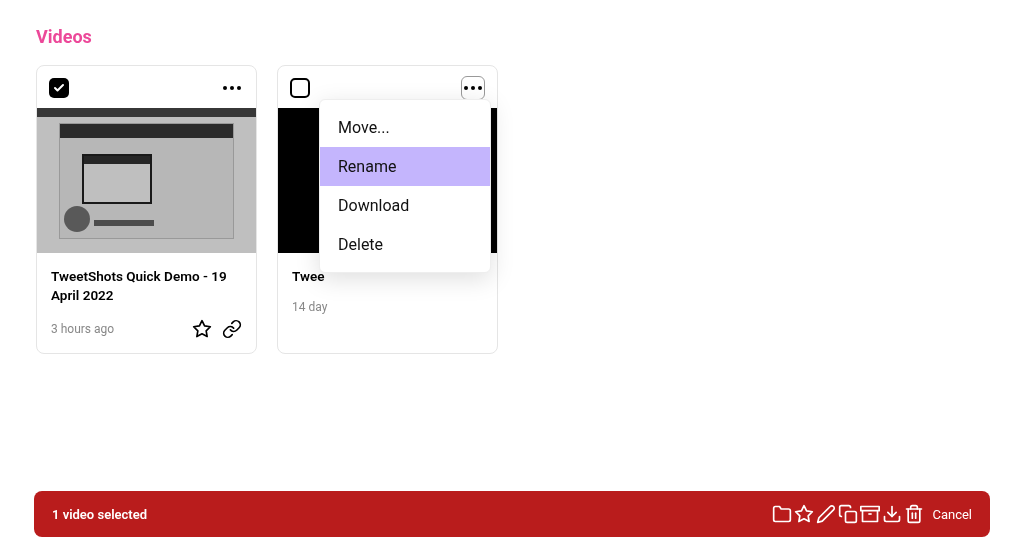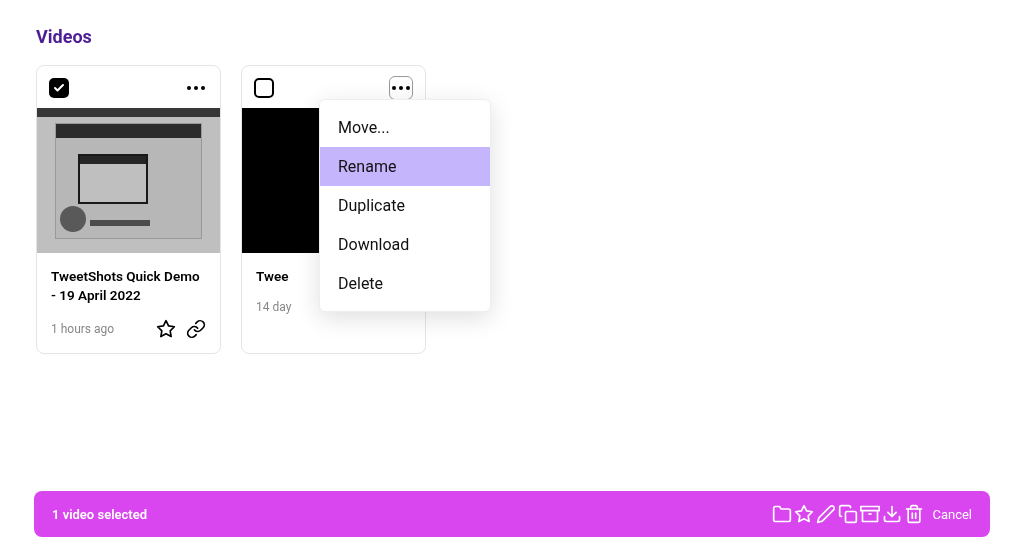--- a/index.html
+++ b/index.html
@@ -7,30 +7,30 @@
       font-family: -apple-system, BlinkMacSystemFont, "Segoe UI", Roboto, sans-serif;
       background: #fff;
       width: 1024px;
       height: 551px;
       position: relative;
       overflow: hidden;
     }
     .page-title {
       font-size: 18px;
       font-weight: 700;
-      color: #4c1d95;
+      color: #ec4899;
       padding: 26px 0 0 36px;
     }
     .cards {
       display: flex;
       gap: 20px;
       padding: 18px 0 0 36px;
     }
     .card {
-      width: 185px;
+      width: 221px;
       border: 1px solid #e5e5e5;
       border-radius: 8px;
       background: #fff;
       overflow: hidden;
     }
     .card-top {
       display: flex;
       justify-content: space-between;
       align-items: center;
       padding: 10px 12px 8px 12px;
@@ -176,21 +176,21 @@
     .menu-item.hover {
       background: #c4b5fd;
     }
     
     .selection-bar {
       position: absolute;
       left: 34px;
       right: 34px;
       bottom: 14px;
       height: 46px;
-      background: #d946ef;
+      background: #b91c1c;
       border-radius: 8px;
       display: flex;
       align-items: center;
       justify-content: space-between;
       padding: 0 18px 0 18px;
       color: #fff;
     }
     .sel-text {
       font-size: 13px;
       font-weight: 600;
@@ -241,21 +241,21 @@
         <div class="thumb1-modal">
             <div class="thumb1-modal-h"></div>
           </div>
         <div class="thumb1-avatar"></div>
         <div class="thumb1-caption"></div>
       </div>
     </div>
     <div class="card-body">
       <div class="card-title">TweetShots Quick Demo - 19 April 2022</div>
       <div class="card-footer">
-        <span class="timestamp">1 hours ago</span>
+        <span class="timestamp">3 hours ago</span>
         <div class="card-actions">
           <div class="icon-btn">
             <svg width="20" height="20" viewBox="0 0 24 24" fill="none" stroke="#000" stroke-width="2" stroke-linejoin="round">
                 <polygon points="12 2 15.09 8.26 22 9.27 17 14.14 18.18 21.02 12 17.77 5.82 21.02 7 14.14 2 9.27 8.91 8.26 12 2"></polygon>
               </svg>
           </div>
           <div class="icon-btn">
             <svg width="20" height="20" viewBox="0 0 24 24" fill="none" stroke="#000" stroke-width="2" stroke-linecap="round">
                 <path d="M10 13a5 5 0 0 0 7.54.54l3-3a5 5 0 0 0-7.07-7.07l-1.72 1.71"></path>
                 <path d="M14 11a5 5 0 0 0-7.54-.54l-3 3a5 5 0 0 0 7.07 7.07l1.71-1.71"></path>
@@ -284,21 +284,20 @@
         <span class="timestamp">14 day</span>
       </div>
     </div>
   </div>
 
 </div>
 
 <div class="context-menu">
   <div class="menu-item">Move...</div>
   <div class="menu-item hover">Rename</div>
-  <div class="menu-item">Duplicate</div>
   <div class="menu-item">Download</div>
   <div class="menu-item">Delete</div>
 </div>
 
 <div class="selection-bar">
   <span class="sel-text">1 video selected</span>
   <div class="sel-actions">
     <div class="sel-icon">
       <svg width="20" height="20" viewBox="0 0 24 24" fill="none" stroke="#fff" stroke-width="2" stroke-linejoin="round">
           <path d="M22 19a2 2 0 0 1-2 2H4a2 2 0 0 1-2-2V5a2 2 0 0 1 2-2h5l2 3h9a2 2 0 0 1 2 2z"></path>

